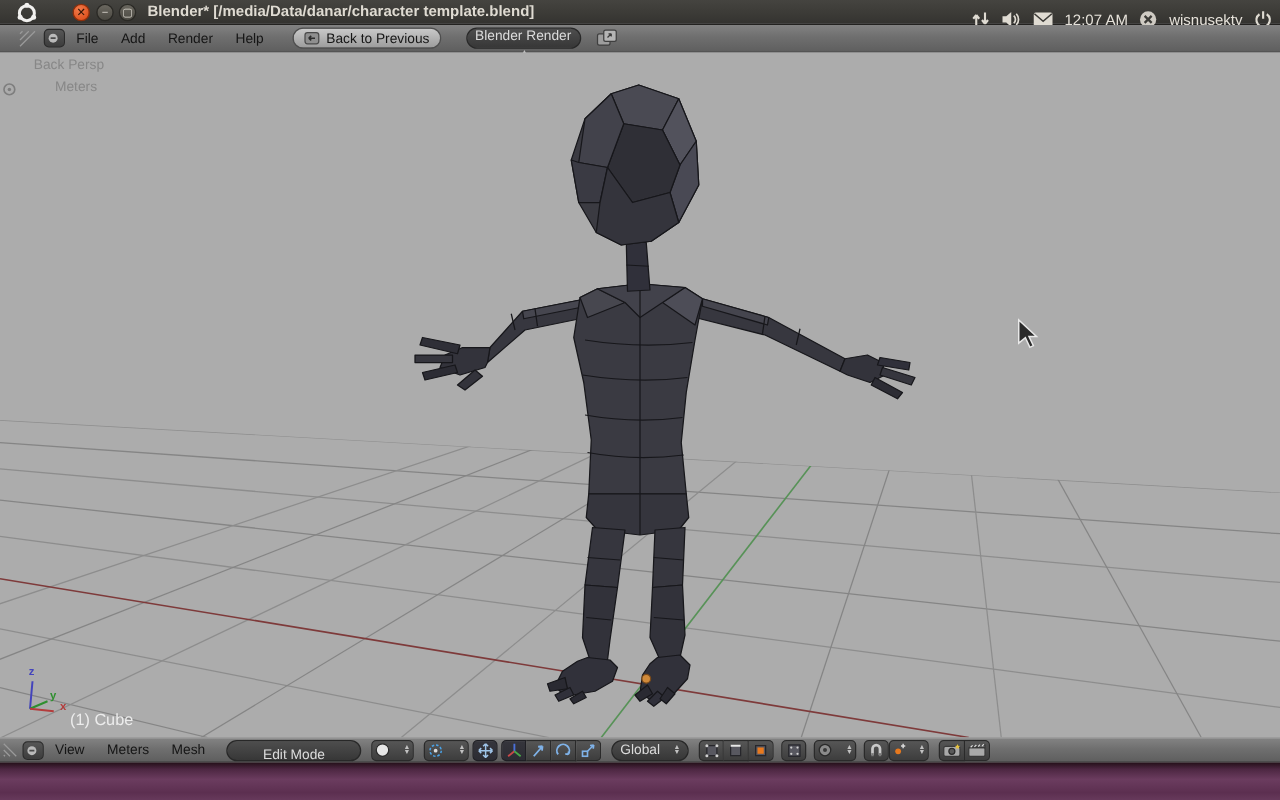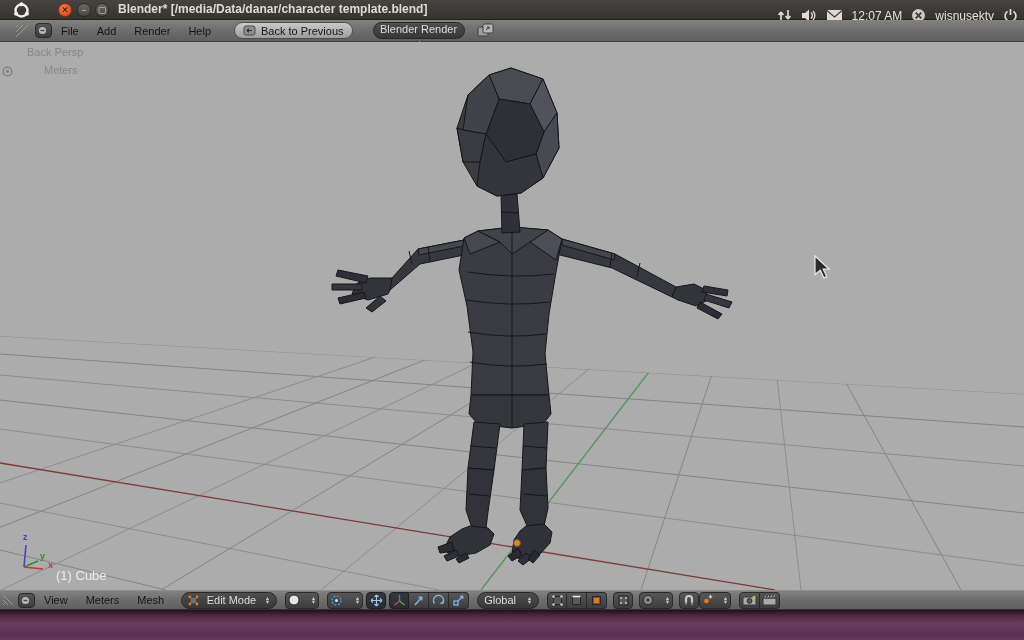--- a/index.html
+++ b/index.html
@@ -261,21 +261,21 @@
     <span class="toolbtn" style="height:15px;min-width:17px;margin-left:4px;">
       <svg width="11" height="9" viewBox="0 0 11 9">
         <circle cx="4.5" cy="4.5" r="3.6" fill="#b9b9b9"></circle>
           <rect x="2.5" y="3.8" width="4" height="1.4" fill="#4a4a4a"></rect>
       </svg>
     </span>
     <span class="menu-item">View</span>
     <span class="menu-item">Meters</span>
     <span class="menu-item">Mesh</span>
 
-    <span class="btn-dark" style="margin-left:8px;width:96px;justify-content:space-between;">
+    <span class="btn-dark" style="margin-left:8px;width:108px;justify-content:space-between;flex-direction:column;">
       <svg width="12" height="12" viewBox="0 0 12 12">
         <rect x="2" y="3" width="7" height="7" fill="#6f6f78" stroke="#2a2a2a"></rect>
         <circle cx="2" cy="3" r="1.4" fill="#e8791e"></circle>
           <circle cx="9" cy="3" r="1.4" fill="#e8791e"></circle>
         <circle cx="2" cy="10" r="1.4" fill="#e8791e"></circle>
           <circle cx="9" cy="10" r="1.4" fill="#e8791e"></circle>
       </svg>
       <span>Edit Mode</span>
       <span class="updn">
           <span>▲</span>

